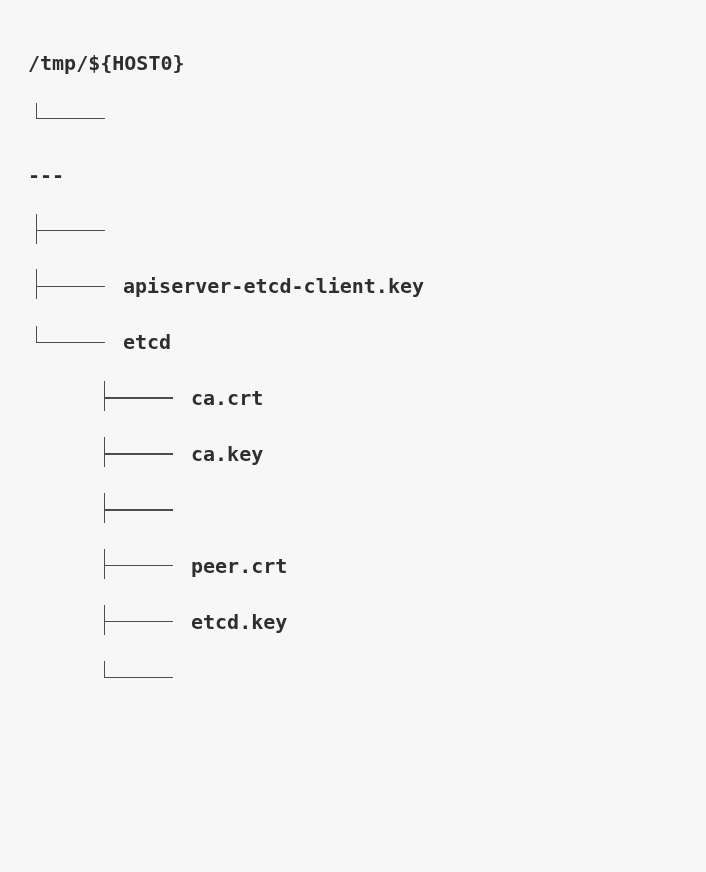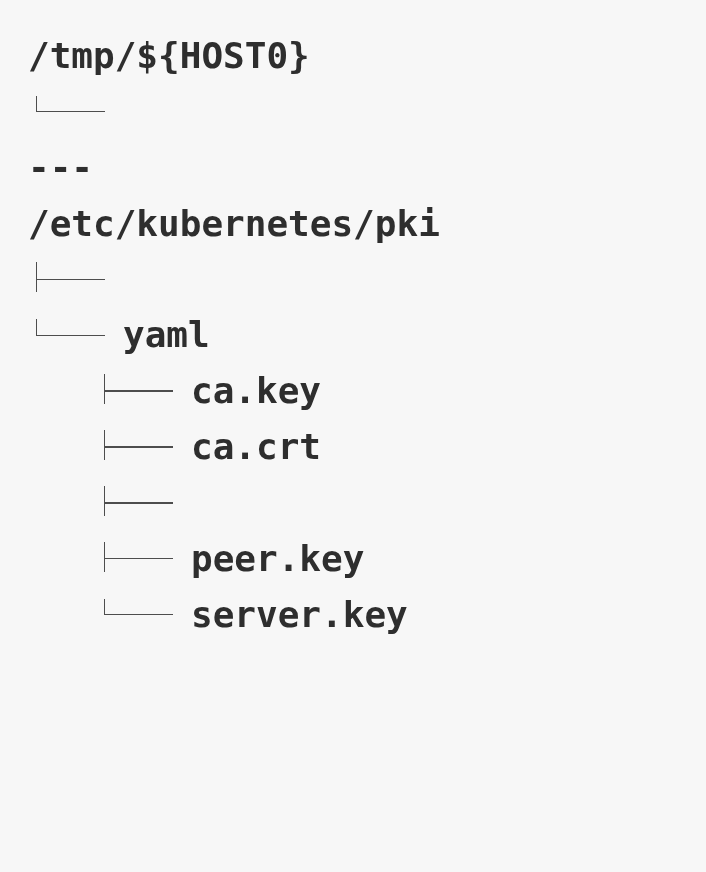--- a/index.html
+++ b/index.html
@@ -12,23 +12,23 @@
     padding: 0;
     width: 706px;
     height: 872px;
     background: var(--bg);
     overflow: hidden;
   }
   .code-block {
     box-sizing: border-box;
     width: 706px;
     height: 872px;
-    padding: 28px 0 0 28px;
+    padding: 35px 0 0 28px;
     font-family: "DejaVu Sans Mono", "Liberation Mono", monospace;
-    font-size: 36px;
+    font-size: 20px;
     font-weight: 700;
     color: var(--fg);
   }
   .row {
     height: 55.86px;
     display: flex;
     align-items: center;
     white-space: pre;
   }
   .plain, .label {
@@ -76,21 +76,22 @@
     margin-left: 76px;           
   }
 </style>
 </head>
 <body>
 
 <div class="code-block" id="tree">
     <div class="row"><span class="plain">/tmp/${HOST0}</span></div>
     <div class="row"><span class="connector elbow"></span></div>
     <div class="row"><span class="plain">---</span></div>
-    <div class="row"><span class="plain">/etc/kubernetes/pki</span></div>
     <div class="row"><span class="connector tee"></span></div>
-    <div class="row"><span class="connector elbow"></span><span class="label">yaml</span></div>
+    <div class="row"><span class="connector tee"></span><span class="label">apiserver-etcd-client.key</span></div>
+    <div class="row"><span class="connector elbow"></span><span class="label">etcd</span></div>
+    <div class="row level-1"><span class="connector tee"></span><span class="label">ca.crt</span></div>
     <div class="row level-1"><span class="connector tee"></span><span class="label">ca.key</span></div>
-    <div class="row level-1"><span class="connector tee"></span><span class="label">ca.crt</span></div>
     <div class="row level-1"><span class="connector tee"></span></div>
-    <div class="row level-1"><span class="connector tee"></span><span class="label">peer.key</span></div>
-    <div class="row level-1"><span class="connector elbow"></span><span class="label">server.key</span></div>
+    <div class="row level-1"><span class="connector tee"></span><span class="label">peer.crt</span></div>
+    <div class="row level-1"><span class="connector tee"></span><span class="label">etcd.key</span></div>
+    <div class="row level-1"><span class="connector elbow"></span></div>
   </div>
 
 </body></html>

